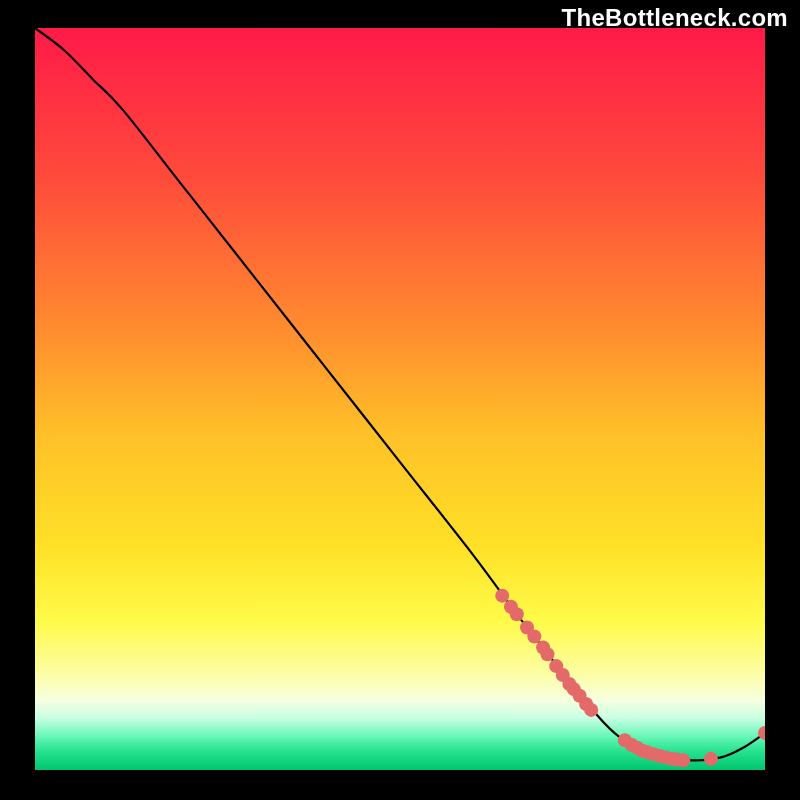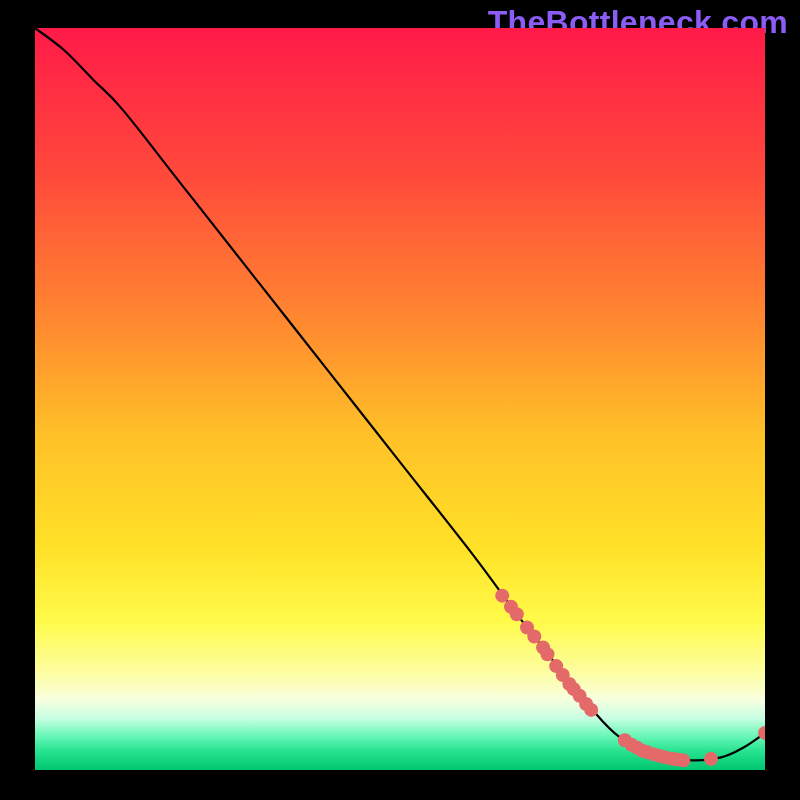--- a/index.html
+++ b/index.html
@@ -8,23 +8,23 @@
     position: relative;
     width: 800px;
     height: 800px;
     background: #000;
   }
   .watermark {
     position: absolute;
     top: 4px;
     right: 12px;
     font-family: Arial, Helvetica, sans-serif;
-    font-size: 32px;
+    font-size: 24px;
     font-weight: 600;
-    color: #8b5cf6;
+    color: #ffffff;
     letter-spacing: 0.3px;
   }
   .plot {
     position: absolute;
     left: 35px;
     top: 28px;
     width: 730px;
     height: 742px;
   }
   .plot svg { display: block; }

